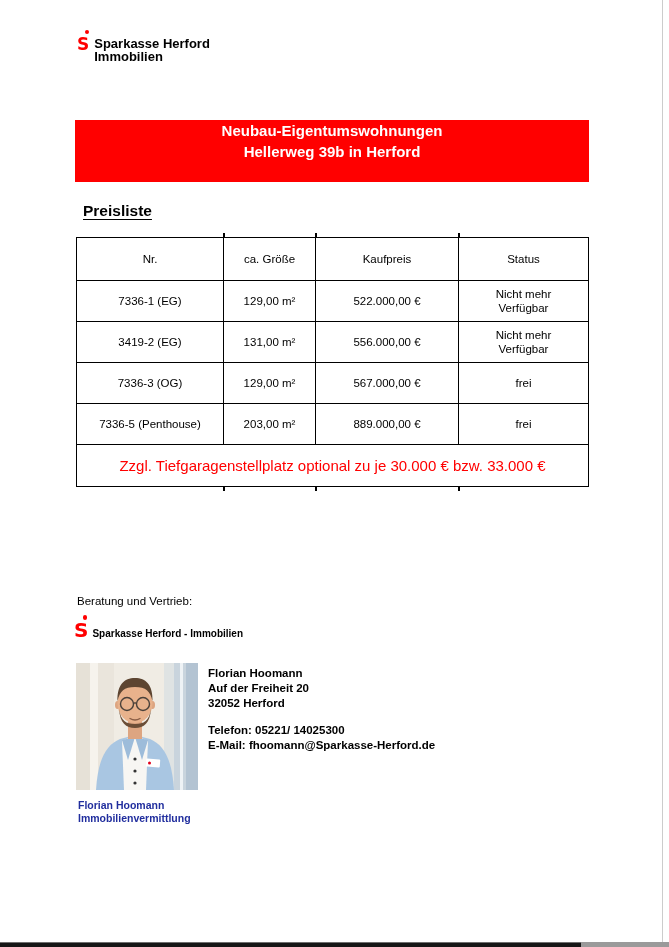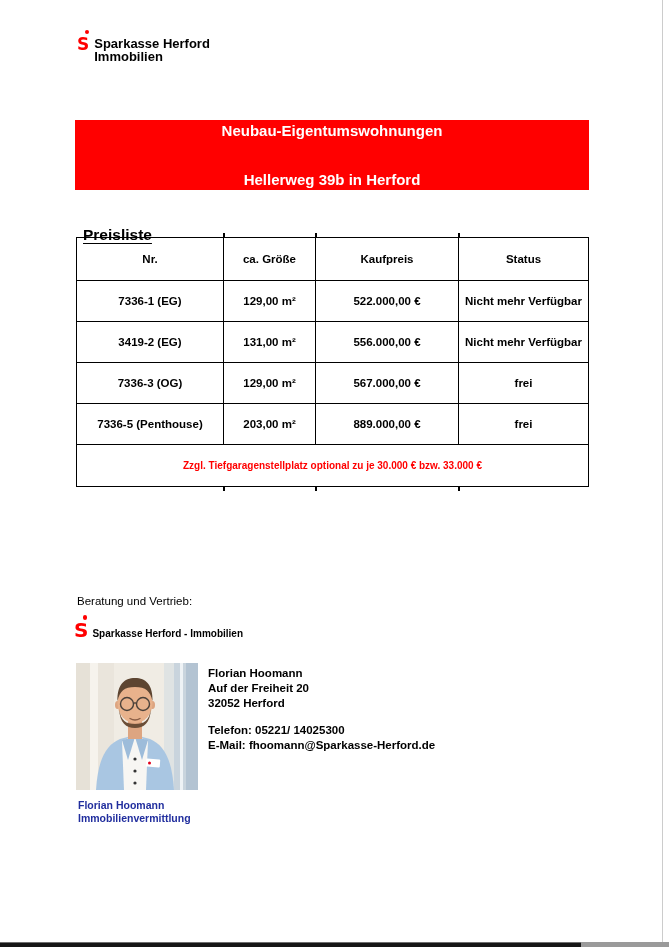--- a/index.html
+++ b/index.html
@@ -21,46 +21,45 @@
   }
   .s-glyph .s-dot {
     position: absolute; background: #ff0000; border-radius: 50%;
   }
   .s-glyph.small { font-size: 17px; padding-top: 6px; }
   .s-glyph.small .s-dot { width: 4px; height: 4px; top: 0px; right: 0px; }
   .brand-top-text { font-size: 13px; font-weight: 700; line-height: 13px; padding-top: 7px; }
 
   
   .banner {
-    position: absolute; left: 75px; top: 120px; width: 514px; height: 70px;
+    position: absolute; left: 75px; top: 120px; width: 514px; height: 62px;
     background: #ff0000; color: #ffffff;
-    display: flex; flex-direction: column; justify-content: space-between; align-items: center;
+    display: flex; flex-direction: column; justify-content: flex-start; align-items: center;
     font-weight: 700; font-size: 15px; line-height: 21px; text-align: center;
   }
 
   
   .section-title {
     position: absolute; left: 83px; top: 202px;
     font-size: 15.5px; font-weight: 700; text-decoration: underline;
     text-underline-offset: 3px;
-    margin-top: 24px;
   }
 
   
   .table-wrap { position: absolute; left: 76px; top: 237px; width: 512px; }
   table.price-table { border-collapse: collapse; width: 100%; table-layout: fixed; }
   .price-table th, .price-table td {
     border: 1.5px solid #000;
-    font-size: 11.5px; font-weight: 700; text-align: center; vertical-align: middle;
-    padding: 2px 6px; line-height: 14px;
+    font-size: 11.5px; font-weight: 400; text-align: center; vertical-align: middle;
+    padding: 2px 13px; line-height: 14px;
   }
   .price-table tr.hdr { height: 43px; }
   .price-table tr.row { height: 41px; }
   .price-table tr.note-row { height: 42px; }
-  .price-table td.note { color: #ff0000; font-size: 10px; margin-left: 27px; }
+  .price-table td.note { color: #ff0000; font-size: 15px; margin-left: 27px; }
   .tick { position: absolute; width: 1.5px; height: 4px; background: #000; }
   .tick.t { top: -4px; } .tick.b { bottom: -4px; }
   .tick.c1 { left: 147px; } .tick.c2 { left: 239px; } .tick.c3 { left: 382px; }
 
   
   .beratung { position: absolute; left: 77px; top: 595px; font-size: 11.5px; font-weight: 400; }
   .brand-footer { position: absolute; left: 74px; top: 620px; display: flex; align-items: flex-end; gap: 4px; }
   .s-glyph.big { font-size: 20px; }
   .s-glyph.big .s-dot { width: 4.5px; height: 4.5px; top: -5px; right: 1px; }
   .brand-footer-text { font-size: 10px; font-weight: 700; padding-bottom: 1px; }

